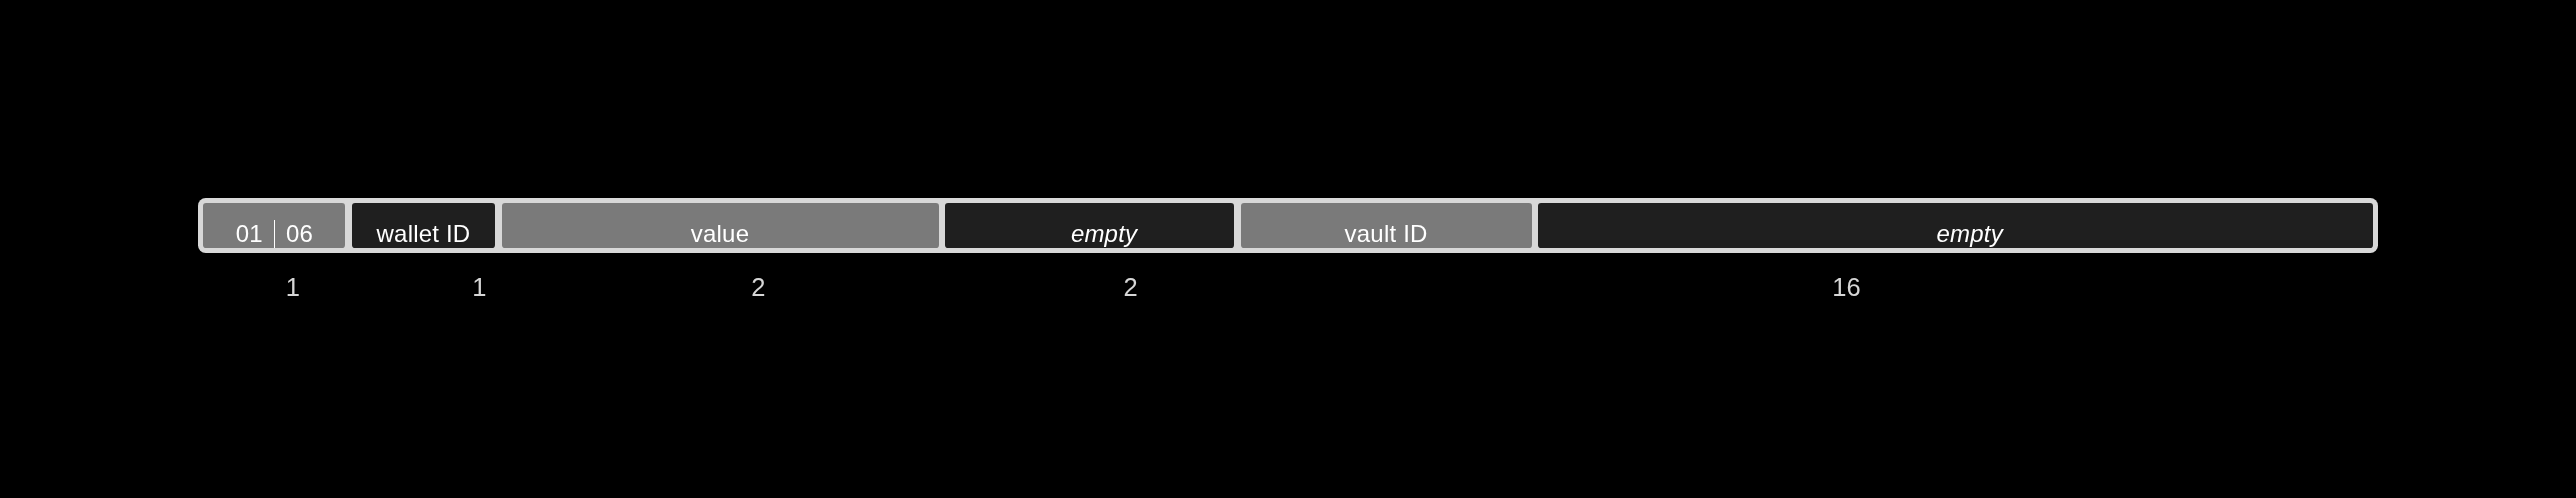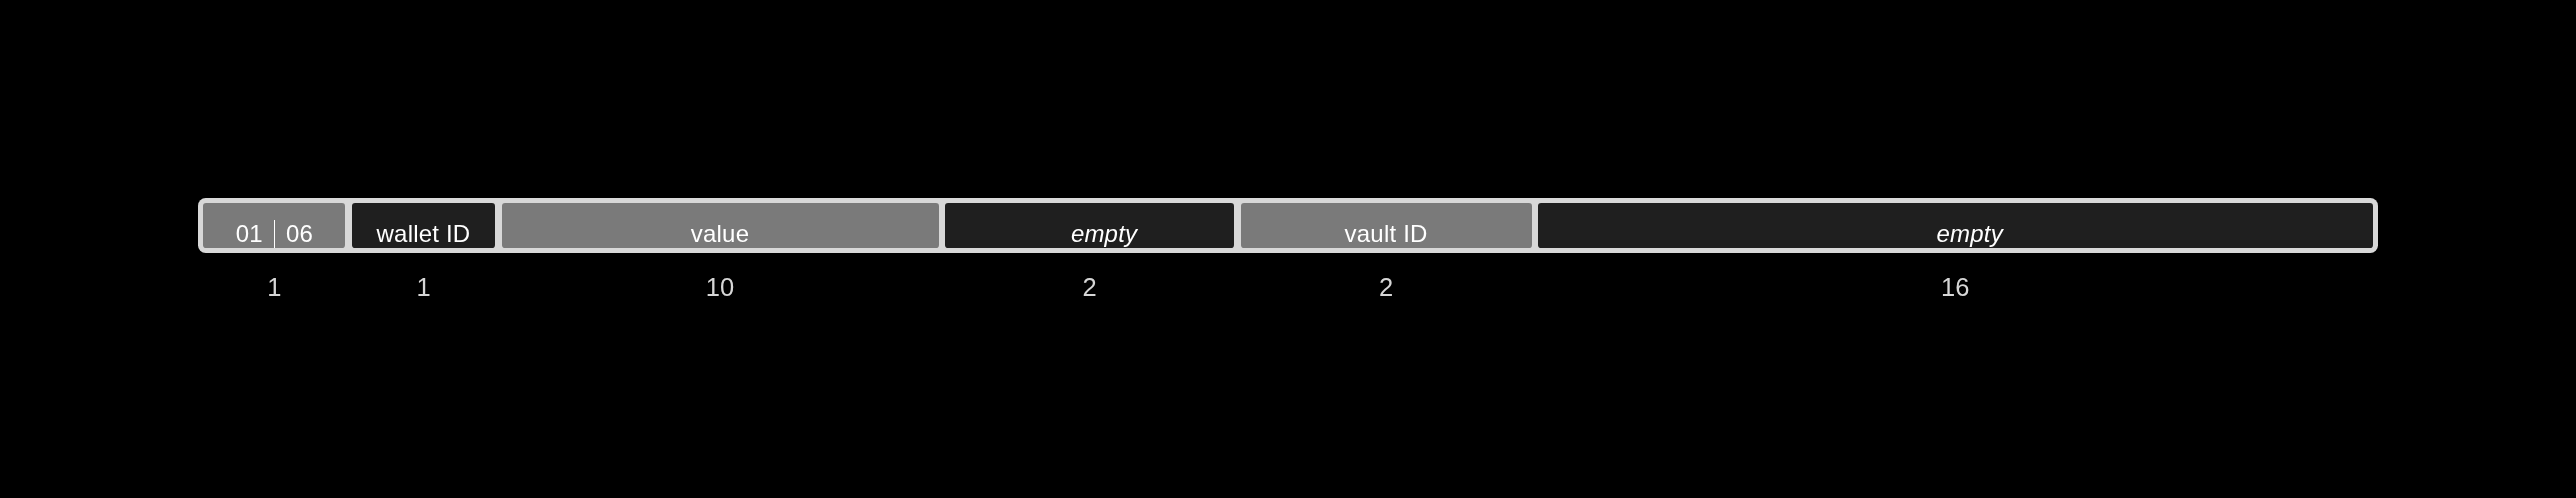--- a/index.html
+++ b/index.html
@@ -98,19 +98,18 @@
       <div class="seg gray" style="flex-grow: 377;">
         <span class="label">vault ID</span>
       </div>
       <div class="seg dark" style="flex-grow: 1081;">
         <span class="label italic">empty</span>
       </div>
     </div>
   <div class="nums" id="nums">
       <div class="num-cell" style="flex-grow: 184;">1</div>
       <div class="num-cell" style="flex-grow: 186;">1</div>
-      <div class="num-cell" style="flex-grow: 566;">10</div>
       <div class="num-cell" style="flex-grow: 375;">2</div>
       <div class="num-cell" style="flex-grow: 377;">2</div>
       <div class="num-cell" style="flex-grow: 1081;">16</div>
     </div>
 </div>
 
 
 </body></html>

